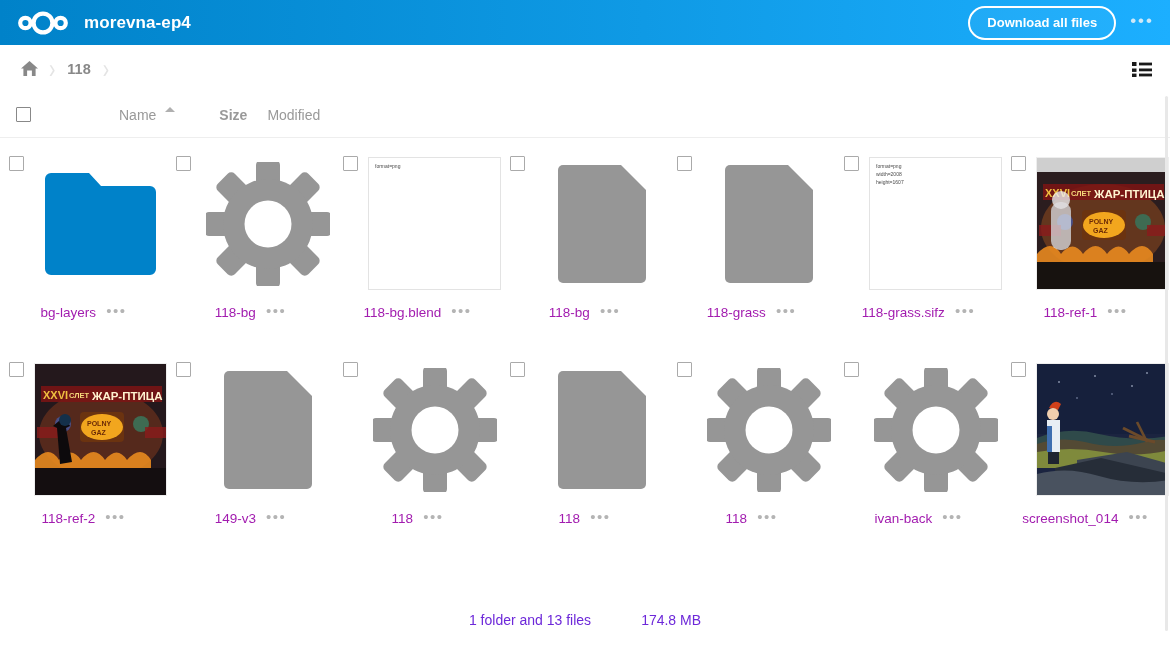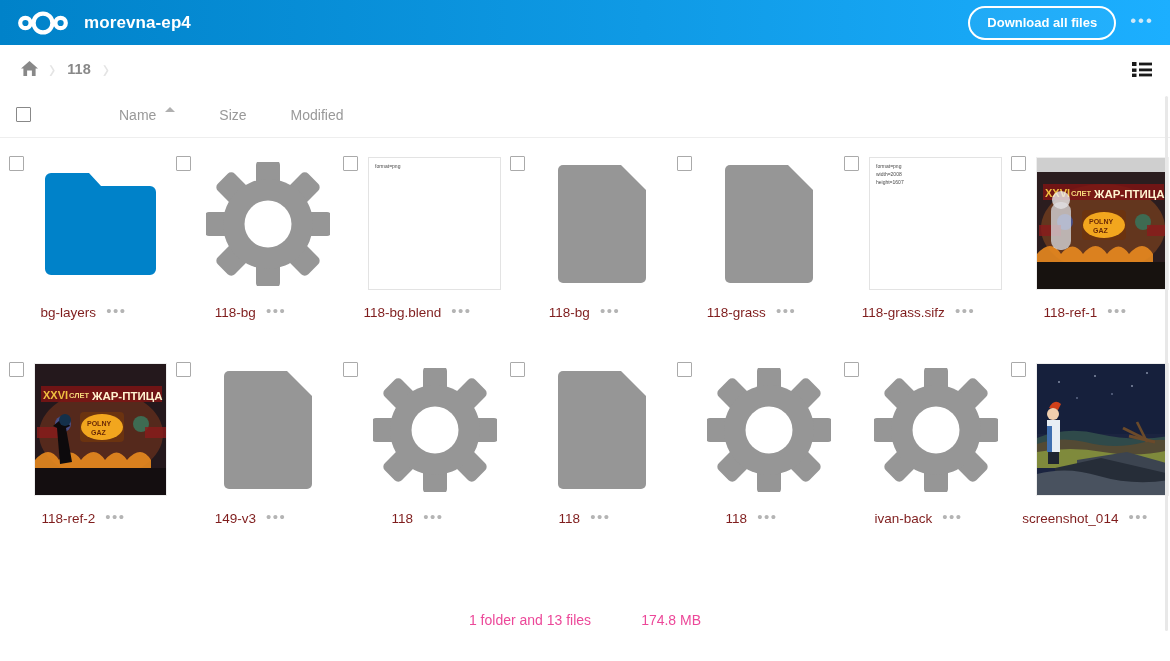--- a/index.html
+++ b/index.html
@@ -105,22 +105,22 @@
     display: flex; align-items: flex-start;
   }
   .col-name { margin-left: 88px; }
   .sort-caret {
     margin-left: 9px;
     width: 0; height: 0;
     border-left: 5px solid transparent;
     border-right: 5px solid transparent;
     border-bottom: 5px solid #b0b0b0;
   }
-  .col-size { margin-left: 44px; }
-  .col-mod { margin-left: 44px; }
+  .col-size { margin-left: 44px; font-weight: bold; }
+  .col-mod { margin-left: 20px; }
 
   
   .grid {
     display: flex; flex-wrap: wrap;
     padding: 8px 0 0 0;
   }
   .tile {
     width: 167px;
     height: 206px;
     position: relative;
@@ -148,21 +148,21 @@
   }
   .label-row {
     margin-top: 13px;
     display: flex; align-items: center;
     justify-content: center;
     width: 100%;
     gap: 10px;
   }
   .tile-label {
     font-size: 13.5px;
-    color: #7f1d1d;
+    color: #a21caf;
     white-space: nowrap;
   }
   .tile-dots {
     color: #b4b4b4;
     font-size: 15px;
     letter-spacing: 1.5px;
     line-height: 1;
     cursor: pointer;
     padding-bottom: 4px;
   }
@@ -188,21 +188,21 @@
   }
 
   
   .footer {
     position: absolute;
     left: 0; right: 0;
     top: 612px;
     display: flex;
     justify-content: center;
     gap: 50px;
-    color: #ec4899;
+    color: #6d28d9;
     font-size: 14px;
   }
 
   
   .scrollbar {
     position: absolute;
     right: 0; top: 96px;
     width: 8px; height: 535px;
   }
   .scrollbar i {

